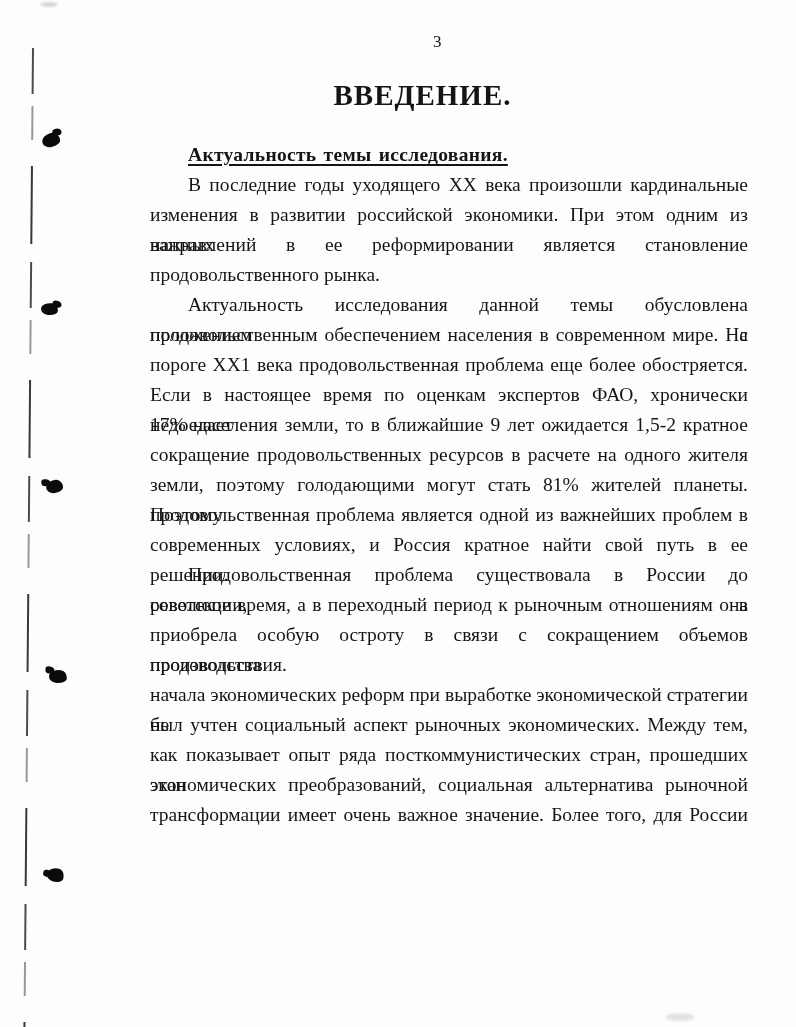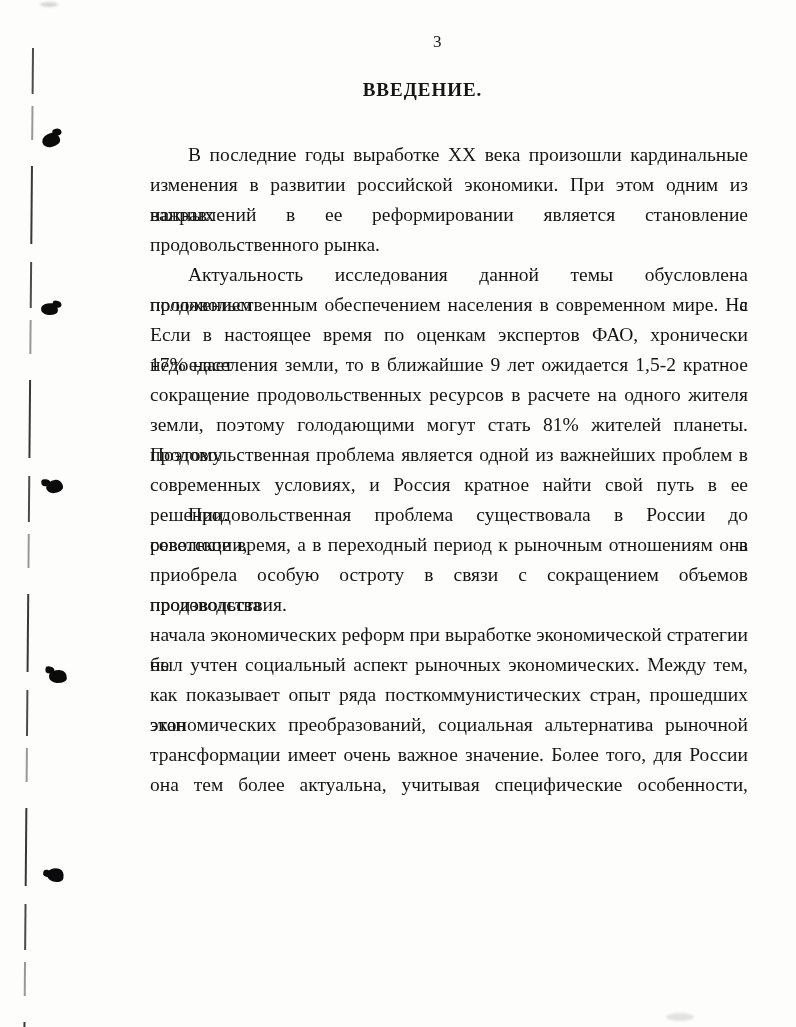--- a/index.html
+++ b/index.html
@@ -74,21 +74,21 @@
     font-size: 17px;
     letter-spacing: .5px;
   }
 
   .doc-title {
     position: absolute;
     top: 79px;
     left: 150px;
     width: 545px;
     text-align: center;
-    font-size: 19px;
+    font-size: 29px;
     font-weight: bold;
     letter-spacing: 1px;
   }
 
   .text-column {
     position: absolute;
     left: 150px;
     top: 140px;
     width: 598px;
     font-size: 19.5px;
@@ -130,47 +130,48 @@
   <div class="blob b5"></div>
 
   <div class="smudge s-top"></div>
   <div class="smudge s-bottom"></div>
 
   <div class="page-number">3</div>
 
   <div class="doc-title">ВВЕДЕНИЕ.</div>
 
   <div class="text-column">
+    <div class="heading"><span class="heading-underline">Актуальность темы  исследования.</span></div>
     <div class="paragraphs">
         <div class="para">
-          <div class="line first">В последние годы выработке ХХ века произошли кардинальные</div>
+          <div class="line first">В последние годы уходящего ХХ века произошли кардинальные</div>
           <div class="line">изменения в развитии российской экономики. При этом одним из важных</div>
           <div class="line">направлений в ее реформировании является становление</div>
           <div class="line lastline">продовольственного рынка.</div>
         </div>
         <div class="para">
           <div class="line first">Актуальность исследования данной темы обусловлена положением с</div>
           <div class="line">продовольственным обеспечением населения в современном мире. На</div>
+          <div class="line">пороге ХХ1 века продовольственная проблема еще более обостряется.</div>
           <div class="line">Если в настоящее время по оценкам экспертов ФАО, хронически недоедает</div>
           <div class="line">17% населения земли, то в ближайшие 9 лет ожидается 1,5-2 кратное</div>
           <div class="line">сокращение продовольственных ресурсов в расчете на одного жителя</div>
           <div class="line">земли, поэтому голодающими могут стать 81% жителей планеты. Поэтому</div>
           <div class="line">продовольственная проблема является одной из важнейших проблем в</div>
           <div class="line lastline">современных условиях, и Россия кратное найти свой путь в ее решении.</div>
         </div>
         <div class="para">
           <div class="line first">Продовольственная проблема существовала в России до революции, в</div>
           <div class="line">советское время, а в переходный период к рыночным отношениям она</div>
           <div class="line">приобрела особую остроту в связи с сокращением объемов производства</div>
           <div class="line lastline">продовольствия.</div>
         </div>
         <div class="para">
           <div class="line">начала экономических реформ при выработке экономической стратегии не</div>
           <div class="line">был учтен социальный аспект рыночных экономических. Между тем,</div>
           <div class="line">как показывает опыт ряда посткоммунистических стран, прошедших этап</div>
           <div class="line">экономических преобразований, социальная альтернатива рыночной</div>
           <div class="line">трансформации имеет очень важное значение. Более того, для России</div>
-          <div class="line">она тем более актуальна, учитывая специфические особенности,</div>
         </div>
       </div>
   </div>
 
 </div>
 
 </body></html>

